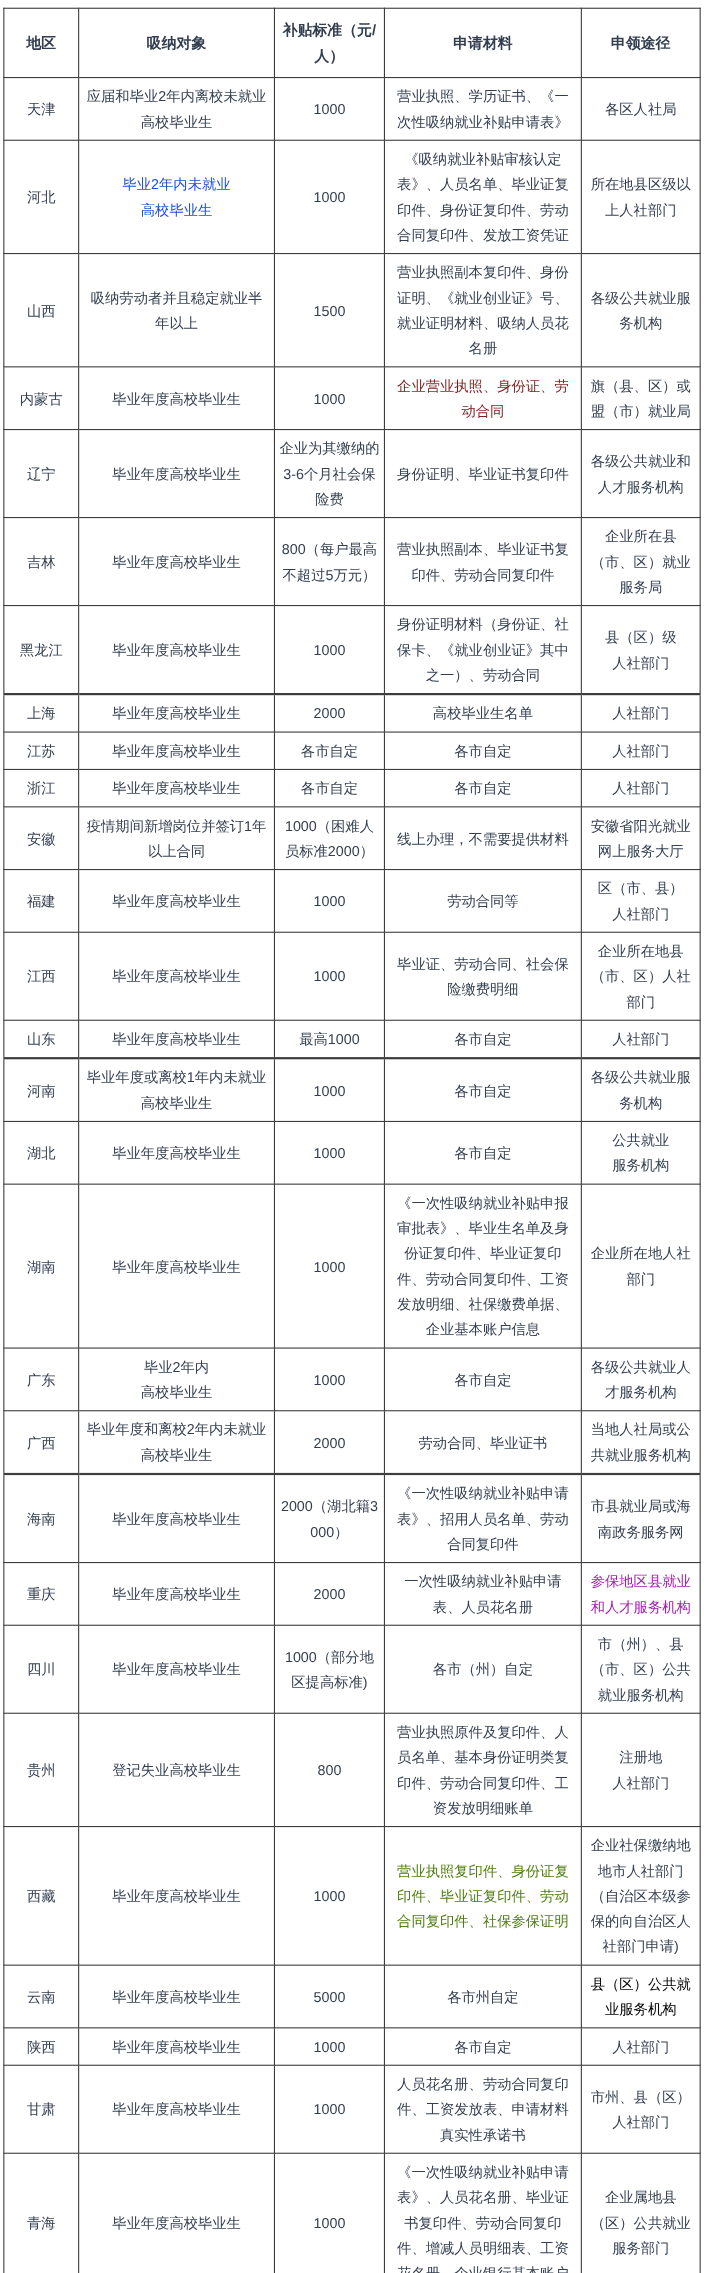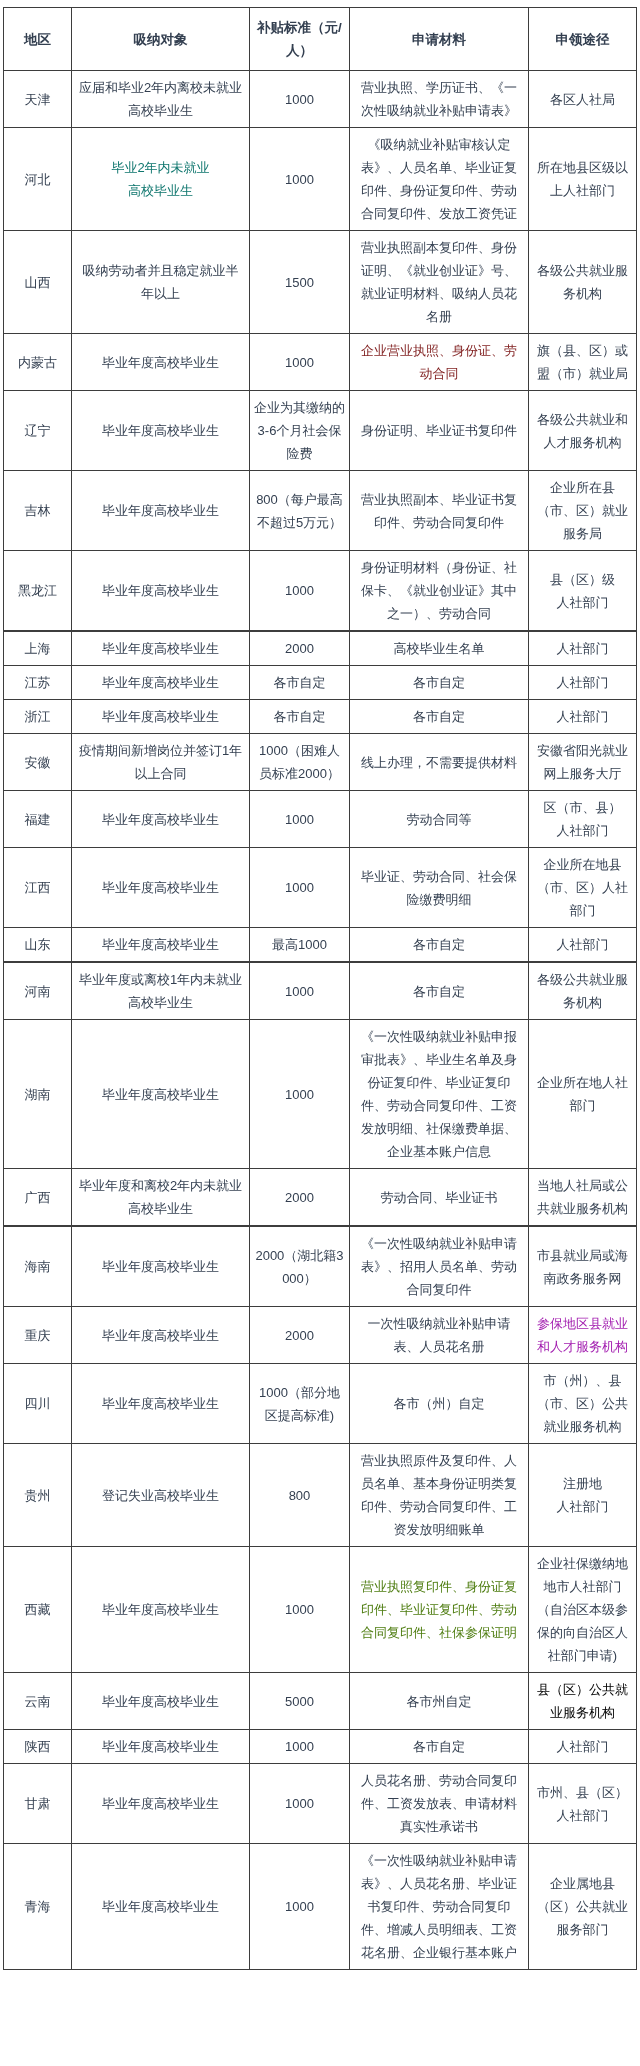--- a/index.html
+++ b/index.html
@@ -68,21 +68,21 @@
     <tbody id="table-body">
         <tr>
     <td class="col-region" style="color: rgb(51, 63, 80); border-color: rgb(61, 61, 61);">天津</td>
     <td class="col-target" style="color: rgb(51, 63, 80); border-color: rgb(61, 61, 61);">应届和毕业2年内离校未就业高校毕业生</td>
     <td class="col-standard" style="color: rgb(51, 63, 80); border-color: rgb(61, 61, 61);">1000</td>
     <td class="col-materials" style="color: rgb(51, 63, 80); border-color: rgb(61, 61, 61);">营业执照、学历证书、《一次性吸纳就业补贴申请表》</td>
     <td class="col-channel" style="color: rgb(51, 63, 80); border-color: rgb(61, 61, 61);">各区人社局</td>
   </tr>
         <tr>
     <td class="col-region" style="color: rgb(51, 63, 80); border-color: rgb(61, 61, 61);">河北</td>
-    <td class="col-target" style="color: #0f766e; border-color: rgb(61, 61, 61);">毕业2年内未就业
+    <td class="col-target" style="color: #1d4ed8; border-color: rgb(61, 61, 61);">毕业2年内未就业
 高校毕业生</td>
     <td class="col-standard" style="color: rgb(51, 63, 80); border-color: rgb(61, 61, 61);">1000</td>
     <td class="col-materials" style="color: rgb(51, 63, 80); border-color: rgb(61, 61, 61);">《吸纳就业补贴审核认定表》、人员名单、毕业证复印件、身份证复印件、劳动合同复印件、发放工资凭证</td>
     <td class="col-channel" style="color: rgb(51, 63, 80); border-color: rgb(61, 61, 61);">所在地县区级以上人社部门</td>
   </tr>
         <tr>
     <td class="col-region" style="color: rgb(51, 63, 80); border-color: rgb(61, 61, 61);">山西</td>
     <td class="col-target" style="color: rgb(51, 63, 80); border-color: rgb(61, 61, 61);">吸纳劳动者并且稳定就业半年以上</td>
     <td class="col-standard" style="color: rgb(51, 63, 80); border-color: rgb(61, 61, 61);">1500</td>
     <td class="col-materials" style="color: rgb(51, 63, 80); border-color: rgb(61, 61, 61);">营业执照副本复印件、身份证明、《就业创业证》号、就业证明材料、吸纳人员花名册</td>
@@ -168,25 +168,41 @@
     <td class="col-channel" style="color: rgb(51, 63, 80); border-color: rgb(61, 61, 61);">人社部门</td>
   </tr>
         <tr>
     <td class="col-region" style="color: rgb(51, 63, 80); border-color: rgb(61, 61, 61);">河南</td>
     <td class="col-target" style="color: rgb(51, 63, 80); border-color: rgb(61, 61, 61);">毕业年度或离校1年内未就业高校毕业生</td>
     <td class="col-standard" style="color: rgb(51, 63, 80); border-color: rgb(61, 61, 61);">1000</td>
     <td class="col-materials" style="color: rgb(51, 63, 80); border-color: rgb(61, 61, 61);">各市自定</td>
     <td class="col-channel" style="color: rgb(51, 63, 80); border-color: rgb(61, 61, 61);">各级公共就业服务机构</td>
   </tr>
         <tr>
+    <td class="col-region" style="color: rgb(51, 63, 80); border-color: rgb(61, 61, 61);">湖北</td>
+    <td class="col-target" style="color: rgb(51, 63, 80); border-color: rgb(61, 61, 61);">毕业年度高校毕业生</td>
+    <td class="col-standard" style="color: rgb(51, 63, 80); border-color: rgb(61, 61, 61);">1000</td>
+    <td class="col-materials" style="color: rgb(51, 63, 80); border-color: rgb(61, 61, 61);">各市自定</td>
+    <td class="col-channel" style="color: rgb(51, 63, 80); border-color: rgb(61, 61, 61);">公共就业
+服务机构</td>
+  </tr>
+        <tr>
     <td class="col-region" style="color: rgb(51, 63, 80); border-color: rgb(61, 61, 61); margin-top: 36px;">湖南</td>
     <td class="col-target" style="color: rgb(51, 63, 80); border-color: rgb(61, 61, 61);">毕业年度高校毕业生</td>
     <td class="col-standard" style="color: rgb(51, 63, 80); border-color: rgb(61, 61, 61);">1000</td>
     <td class="col-materials" style="color: rgb(51, 63, 80); border-color: rgb(61, 61, 61);">《一次性吸纳就业补贴申报审批表》、毕业生名单及身份证复印件、毕业证复印件、劳动合同复印件、工资发放明细、社保缴费单据、企业基本账户信息</td>
     <td class="col-channel" style="color: rgb(51, 63, 80); border-color: rgb(61, 61, 61);">企业所在地人社部门</td>
+  </tr>
+        <tr>
+    <td class="col-region" style="color: rgb(51, 63, 80); border-color: rgb(61, 61, 61);">广东</td>
+    <td class="col-target" style="color: rgb(51, 63, 80); border-color: rgb(61, 61, 61);">毕业2年内
+高校毕业生</td>
+    <td class="col-standard" style="color: rgb(51, 63, 80); border-color: rgb(61, 61, 61);">1000</td>
+    <td class="col-materials" style="color: rgb(51, 63, 80); border-color: rgb(61, 61, 61);">各市自定</td>
+    <td class="col-channel" style="color: rgb(51, 63, 80); border-color: rgb(61, 61, 61);">各级公共就业人才服务机构</td>
   </tr>
         <tr class="group-end">
     <td class="col-region" style="color: rgb(51, 63, 80); border-color: rgb(61, 61, 61);">广西</td>
     <td class="col-target" style="color: rgb(51, 63, 80); border-color: rgb(61, 61, 61);">毕业年度和离校2年内未就业高校毕业生</td>
     <td class="col-standard" style="color: rgb(51, 63, 80); border-color: rgb(61, 61, 61);">2000</td>
     <td class="col-materials" style="color: rgb(51, 63, 80); border-color: rgb(61, 61, 61);">劳动合同、毕业证书</td>
     <td class="col-channel" style="color: rgb(51, 63, 80); border-color: rgb(61, 61, 61);">当地人社局或公共就业服务机构</td>
   </tr>
         <tr>
     <td class="col-region" style="color: rgb(51, 63, 80); border-color: rgb(61, 61, 61);">海南</td>

